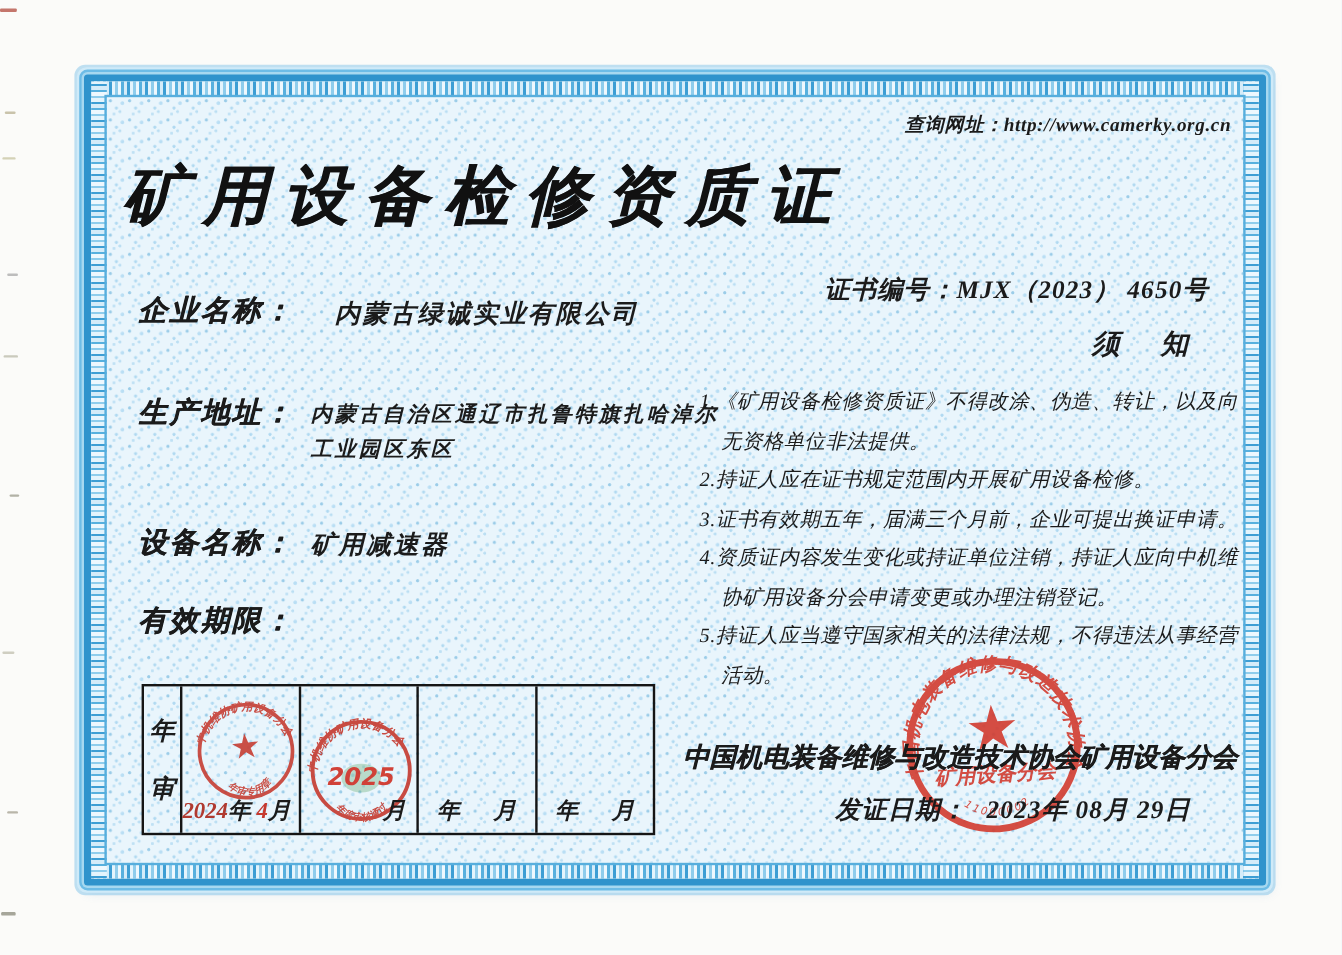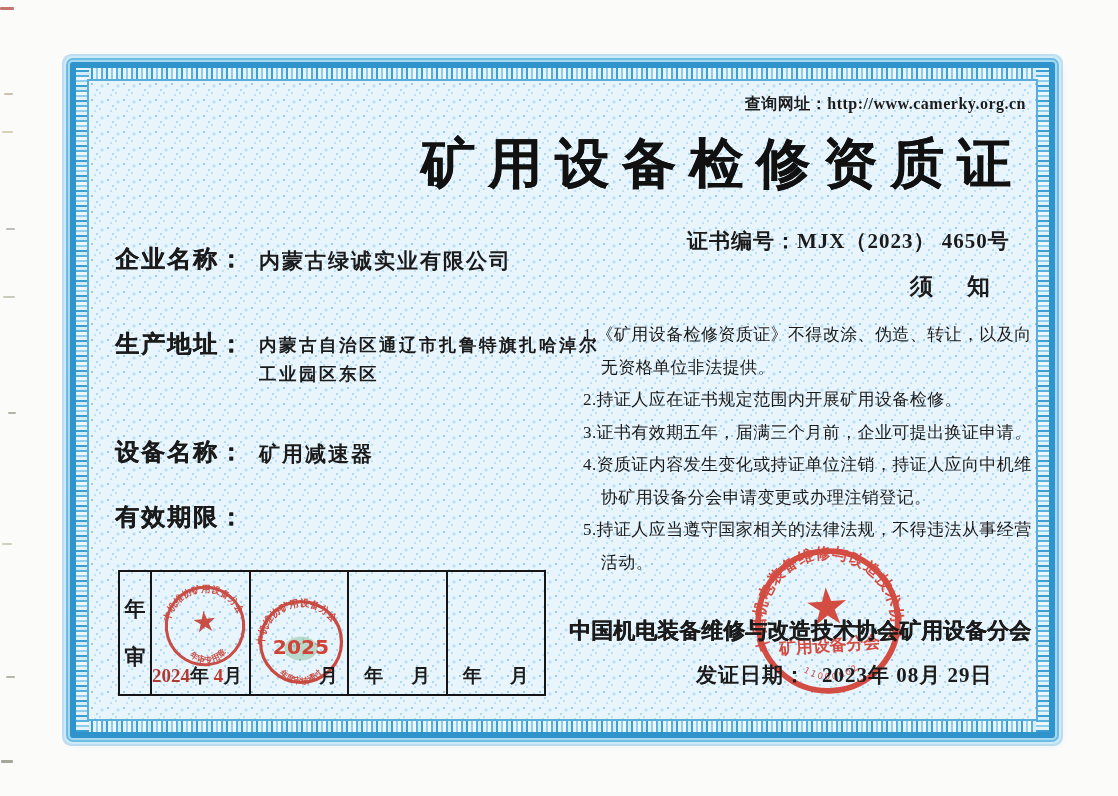--- a/index.html
+++ b/index.html
@@ -28,30 +28,31 @@
   .content{
     position:absolute;inset:19px;outline:2px solid #57aedd;
     background-color:#e9f5fc;
     background-image:
       radial-gradient(circle at 3px 3px, rgba(90,170,215,.55) 1px, transparent 1.6px),
       radial-gradient(circle at 8px 9px, rgba(120,190,230,.5) 1px, transparent 1.6px),
       radial-gradient(circle at 13px 5px, rgba(160,210,240,.65) 1.2px, transparent 1.9px),
       radial-gradient(circle at 6px 14px, rgba(140,200,235,.45) 1px, transparent 1.5px),
       radial-gradient(circle at 11px 12px, rgba(100,180,225,.35) 1px, transparent 1.5px);
     background-size:16px 16px;
+    font-style:italic;
   }
   
   .url-line{position:absolute;top:13px;right:10px;font-size:16px;font-weight:bold;letter-spacing:.5px;}
-  .title{position:absolute;top:47px;left:0;right:12px;text-align:right;font-size:54px;font-weight:900;
+  .title{position:absolute;top:47px;left:0;right:0;text-align:left;font-size:54px;font-weight:900;
          letter-spacing:13px;text-indent:13px;color:#111;text-shadow:.6px 0 #111;}
   .cert-no{position:absolute;top:146px;left:598px;font-size:21px;font-weight:bold;letter-spacing:1px;white-space:nowrap;}
   .field{position:absolute;left:26px;display:flex;align-items:flex-start;}
   .f-label{font-size:24px;font-weight:900;letter-spacing:2px;white-space:nowrap;text-shadow:.4px 0 #111;}
   .f-value{font-size:21px;font-weight:bold;margin-left:14px;margin-top:4px;letter-spacing:2px;white-space:nowrap;}
-  .field.company{top:162px;}
+  .field.company{top:162px;gap:20px;}
   .field.address{top:247px;}
   .field.address .f-value{font-size:17.5px;line-height:29px;margin-top:3px;letter-spacing:2.5px;white-space:normal;}
   .field.equipment{top:355px;justify-content:center;}
   .field.validity{top:420px;}
   .field.validity .f-value{font-size:19px;letter-spacing:1px;margin-top:6px;}
   .notice-head{position:absolute;top:190px;left:495px;width:440px;text-align:right;
                font-size:23px;font-weight:bold;letter-spacing:34px;text-indent:34px;}
   .notes{position:absolute;top:238px;left:494px;width:450px;font-size:17px;line-height:32.5px;}
   .note{padding-left:1.05em;text-indent:-1.05em;letter-spacing:.4px;}
   .issuer{position:absolute;top:535px;left:480px;width:466px;font-size:22px;font-weight:900;

